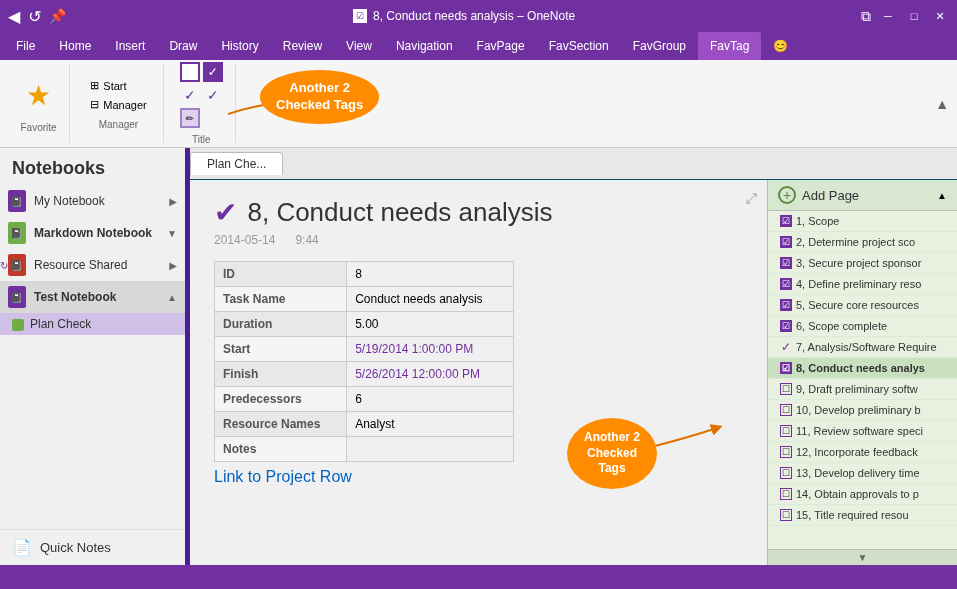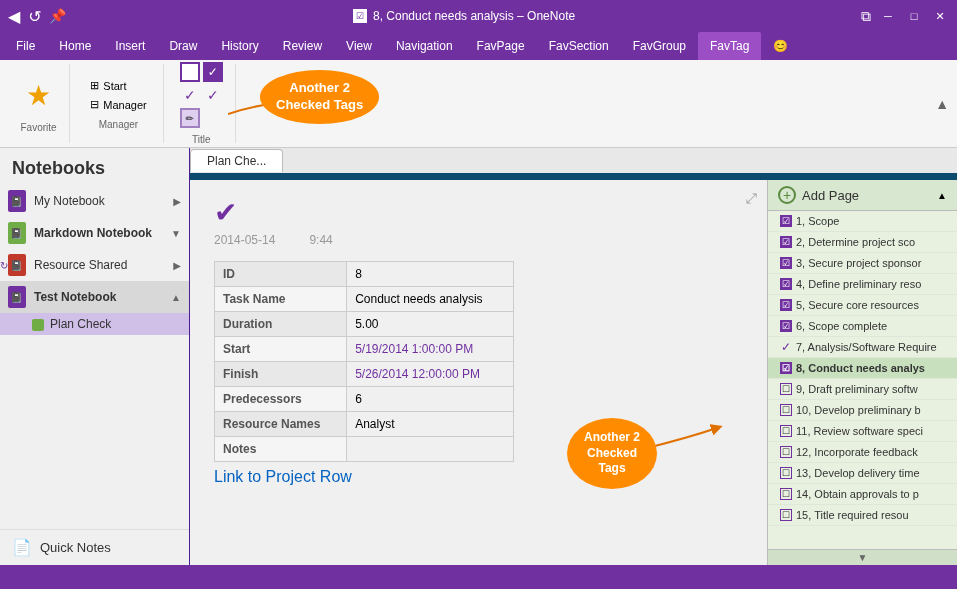--- a/index.html
+++ b/index.html
@@ -93,21 +93,21 @@
       text-align: center;
       line-height: 1.3;
       z-index: 100;
       min-width: 110px;
     }
 
     
     .sidebar {
       width: 190px;
       background: #f0f0f0;
-      border-right: 1px solid #4c1d95;
+      border-right: 5px solid #4c1d95;
       display: flex;
       flex-direction: column;
       overflow: hidden;
     }
     .sidebar-title {
       font-size: 18px;
       font-weight: bold;
       color: #333;
       padding: 10px 12px 6px;
     }
@@ -124,21 +124,21 @@
     .nb-icon.purple { background: #7030a0; }
     .nb-icon.green { background: #70ad47; }
     .nb-icon.red { background: #c0392b; }
     .nb-label { flex: 1; font-size: 12px; color: #333; }
     .nb-label.bold { font-weight: bold; }
     .expand-arrow { font-size: 10px; color: #666; }
 
     .section-item {
       display: flex;
       align-items: flex-end;
-      padding: 4px 8px 4px 32px;
+      padding: 4px 8px 4px 12px;
       cursor: pointer;
       font-size: 12px;
       color: #333;
     }
     .section-item.active { background: #d0c0e8; }
     .section-dot { width: 12px; height: 12px; border-radius: 2px; background: #70ad47; margin-right: 6px; }
 
     .quick-notes {
       margin-top: auto;
       padding: 8px 12px;
@@ -166,21 +166,21 @@
     
     .note-content {
       flex: 1;
       padding: 16px 24px;
       overflow-y: auto;
       position: relative;
     }
     .note-title-row { display: flex; align-items: center; gap: 10px; margin-bottom: 4px; }
     .note-check { font-size: 28px; color: #7030a0; }
     .note-title { font-size: 26px; color: #333; font-weight: 400; }
-    .note-meta { color: #999; font-size: 12px; margin-bottom: 14px; display: flex; gap: 34px; }
+    .note-meta { color: #999; font-size: 12px; margin-bottom: 14px; display: flex; gap: 20px; }
     .expand-icon { position: absolute; right: 10px; top: 10px; font-size: 14px; color: #999; cursor: pointer; }
 
     
     .data-table { border-collapse: collapse; width: 300px; font-size: 12px; }
     .data-table td { padding: 5px 8px; border: 1px solid #ccc; }
     .data-table tr:nth-child(odd) td:first-child { background: #e8e8e8; font-weight: 600; color: #555; }
     .data-table tr:nth-child(even) td:first-child { background: #f5f5f5; font-weight: 600; color: #555; }
     .link-cell { color: #0563c1; cursor: pointer; }
 
     
@@ -367,32 +367,33 @@
     </div>
 
     <div class="quick-notes">
       <span style="font-size:16px;">📄</span>
       <span>Quick Notes</span>
     </div>
   </div>
 
   <div style="flex:1;display:flex;flex-direction:column;overflow:hidden;">
 
-    <div style="display:flex;align-items:center;background:#e8e8e8;border-bottom:7px solid #0c4a6e;height:32px;">
+    <div style="display:flex;align-items:center;background:#e8e8e8;border-bottom:1px solid #0c4a6e;height:32px;">
       <div class="tab active">Plan Che...</div>
       <div style="flex:1;"></div>
     </div>
 
     <div style="display:flex;flex:1;overflow:hidden;">
 
       <div class="note-content">
         <span class="expand-icon">⤢</span>
 
         <div class="note-title-row">
           <span class="note-check">✔</span>
+          <span class="note-title">8, Conduct needs analysis</span>
         </div>
 
         <div class="note-meta">
           <span>2014-05-14</span>
           <span>9:44</span>
         </div>
 
         <table class="data-table">
           <tbody>
               <tr>

